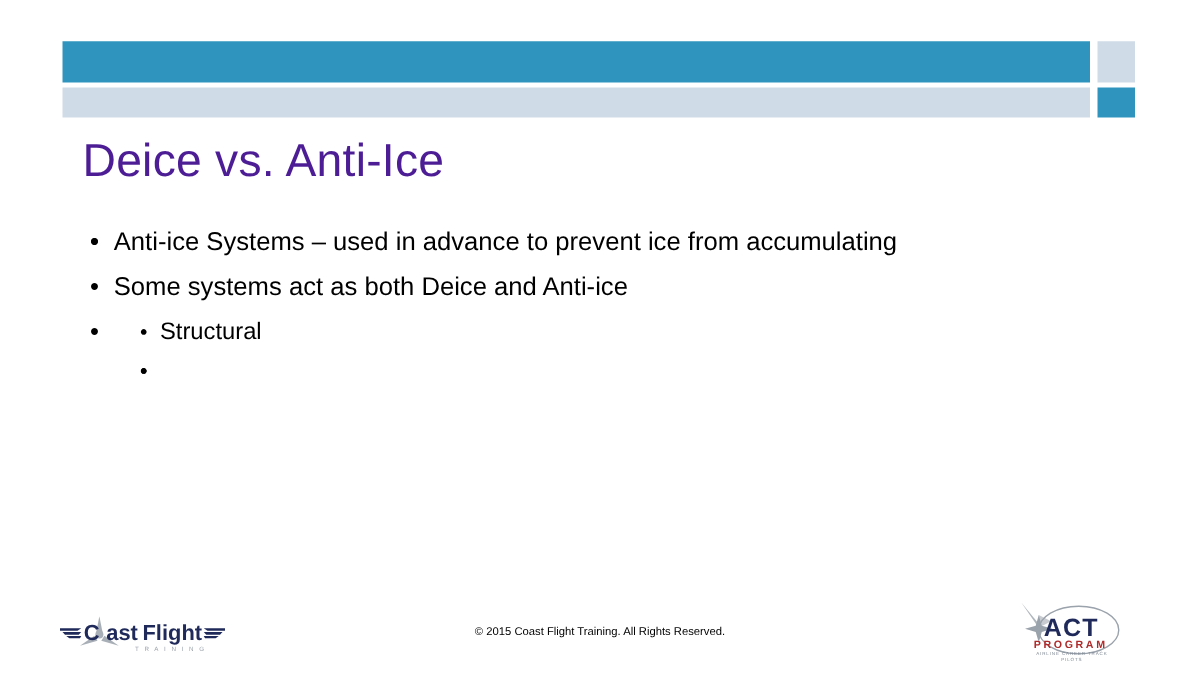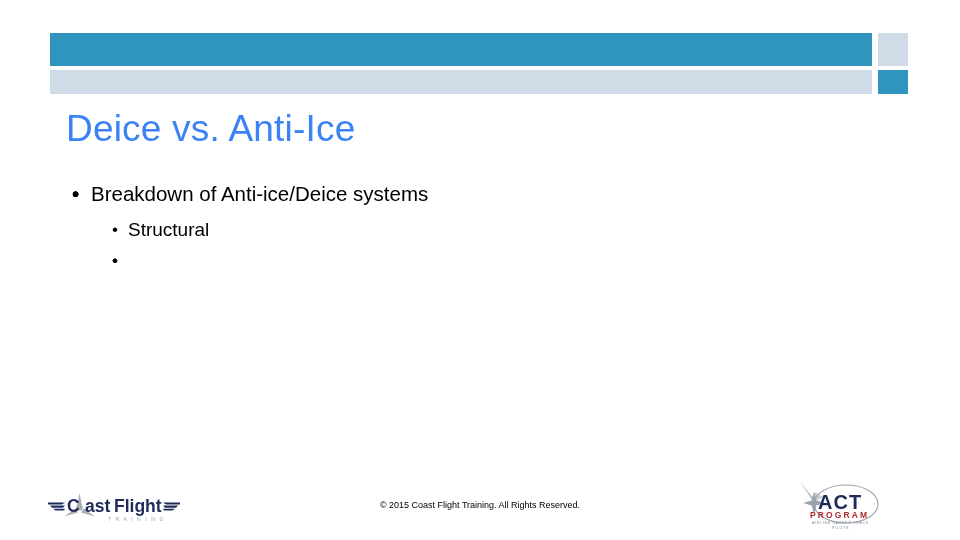--- a/index.html
+++ b/index.html
@@ -52,21 +52,21 @@
     background: #3095be;
   }
 
   
   .slide-title {
     position: absolute;
     left: 66px;
     top: 108px;
     font-size: 37px;
     font-weight: 400;
-    color: #3b82f6;
+    color: #4c1d95;
     letter-spacing: 0.2px;
     white-space: nowrap;
   }
 
   
   .body-area {
     position: absolute;
     left: 66px;
     top: 176px;
     width: 830px;
@@ -123,21 +123,21 @@
     left: 48px;
     top: 483px;
     width: 132px;
     height: 46px;
   }
   .logo-coastflight svg { display: block; }
 
   
   .logo-act {
     position: absolute;
-    left: 794px;
+    left: 811px;
     top: 476px;
     width: 98px;
     height: 56px;
   }
   .logo-act svg { display: block; }
 </style>
 </head>
 <body>
 
 <div id="slide">
@@ -150,29 +150,30 @@
   <div class="slide-title">Deice vs. Anti-Ice</div>
 
   <div class="body-area">
 
     <div class="bullet-l1">
       <span class="dot">•</span>
     </div>
 
     <div class="bullet-l1">
       <span class="dot">•</span>
-    </div>
-
-    <div class="bullet-l1">
-      <span class="dot">•</span>
-    </div>
-
-    <div class="bullet-l1">
-      <span class="dot">•</span>
-      <span>Breakdown of Anti-ice/Deice systems</span>
+      <span>Anti-ice Systems – used in advance to prevent ice from accumulating</span>
+    </div>
+
+    <div class="bullet-l1">
+      <span class="dot">•</span>
+      <span>Some systems act as both Deice and Anti-ice</span>
+    </div>
+
+    <div class="bullet-l1">
+      <span class="dot">•</span>
     </div>
 
     <div class="sub-list">
       <div class="bullet-l2">
         <span class="dot">•</span>
         <span>Structural</span>
       </div>
       <div class="bullet-l2">
         <span class="dot">•</span>
       </div>

